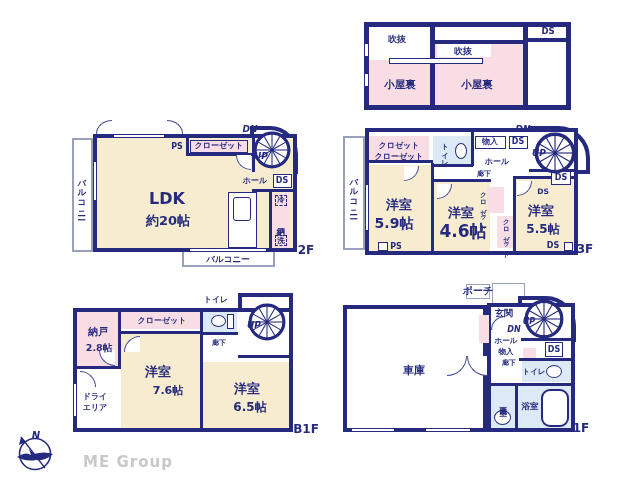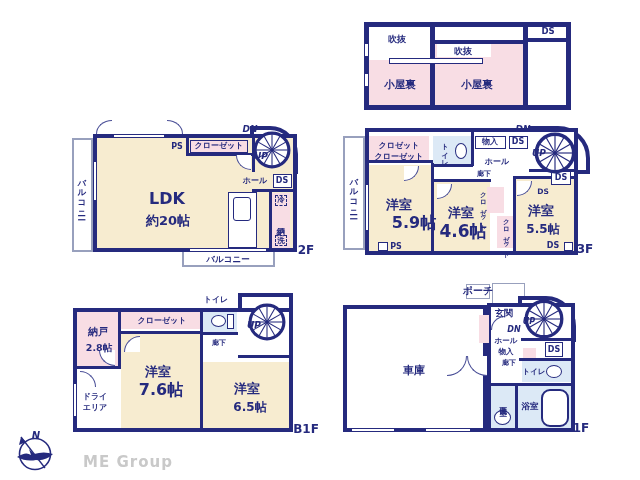--- a/index.html
+++ b/index.html
@@ -150,21 +150,21 @@
 <div class="lbl v" style="left:444px;top:151px;font-size:7px">トイレ</div>
 <div class="lbl" style="left:490px;top:142px">物入</div>
 <div class="lbl" style="left:518px;top:142px">DS</div>
 <div class="lbl it" style="left:523px;top:129px;font-size:9px">DN</div>
 <div class="lbl it" style="left:539px;top:153px;font-size:9px">UP</div>
 <div class="lbl" style="left:561px;top:178px">DS</div>
 <div class="lbl" style="left:543px;top:192px;font-size:7.5px">DS</div>
 <div class="lbl" style="left:497px;top:162px">ホール</div>
 <div class="lbl" style="left:484px;top:174px;font-size:7px">廊下</div>
 <div class="lbl" style="left:399px;top:204px;font-size:13px">洋室</div>
-<div class="lbl" style="left:414px;top:223px;font-size:16px">5.9帖</div>
+<div class="lbl" style="left:394px;top:223px;font-size:14px">5.9帖</div>
 <div class="lbl" style="left:461px;top:212px;font-size:13px">洋室</div>
 <div class="lbl" style="left:463px;top:231px;font-size:17px">4.6帖</div>
 <div class="lbl" style="left:541px;top:210px;font-size:13px">洋室</div>
 <div class="lbl" style="left:543px;top:229px;font-size:12px">5.5帖</div>
 <div class="lbl v" style="left:483px;top:208px;font-size:6.5px">クロゼット</div>
 <div class="lbl v" style="left:506px;top:235px;font-size:6.5px">クロゼット</div>
 <div class="lbl" style="left:396px;top:247px">PS</div>
 <div class="lbl" style="left:553px;top:246px">DS</div>
 <div class="lbl" style="left:585px;top:249px;font-size:12px">3F</div>
 
@@ -190,21 +190,21 @@
 <div class="arc tl" style="left:124px;top:336px;width:16px;height:16px"></div>
 <div class="arc tr" style="left:80px;top:371px;width:16px;height:16px"></div>
 <div class="winV" style="left:73px;top:384px;width:4px;height:32px"></div>
 <div class="lbl" style="left:98px;top:332px;font-size:10px">納戸</div>
 <div class="lbl" style="left:99px;top:348px;font-size:9.5px">2.8帖</div>
 <div class="lbl" style="left:162px;top:321px">クローゼット</div>
 <div class="lbl" style="left:216px;top:300px">トイレ</div>
 <div class="lbl it" style="left:254px;top:325px;font-size:9px">UP</div>
 <div class="lbl" style="left:219px;top:343px;font-size:7px">廊下</div>
 <div class="lbl" style="left:158px;top:371px;font-size:13px">洋室</div>
-<div class="lbl" style="left:161px;top:390px;font-size:16px">7.6帖</div>
+<div class="lbl" style="left:168px;top:390px;font-size:11px">7.6帖</div>
 <div class="lbl" style="left:247px;top:388px;font-size:13px">洋室</div>
 <div class="lbl" style="left:250px;top:407px;font-size:12px">6.5帖</div>
 <div class="lbl" style="left:95px;top:397px">ドライ</div>
 <div class="lbl" style="left:95px;top:408px">エリア</div>
 <div class="lbl" style="left:306px;top:429px;font-size:12px">B1F</div>
 
 <div class="bal" style="left:466px;top:284px;width:24px;height:15px;border-width:1.5px"></div>
 <div class="bal" style="left:492px;top:283px;width:33px;height:21px;border-width:1.5px"></div>
 <div class="box" style="left:518px;top:296px;width:58px;height:46px;border-radius:0 30px 0 0"></div>
 <div class="box" style="left:343px;top:305px;width:144px;height:127px"></div>

